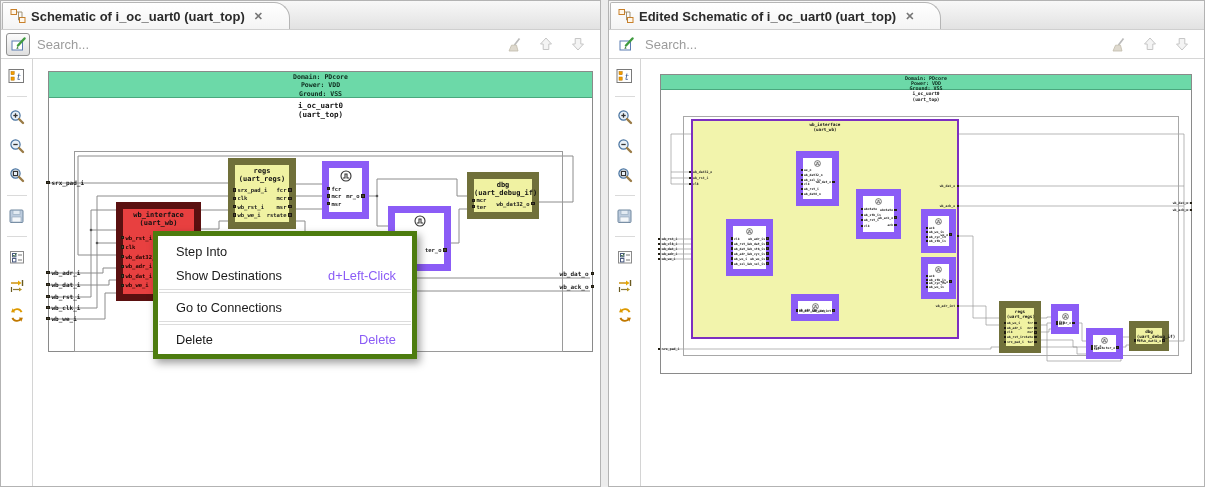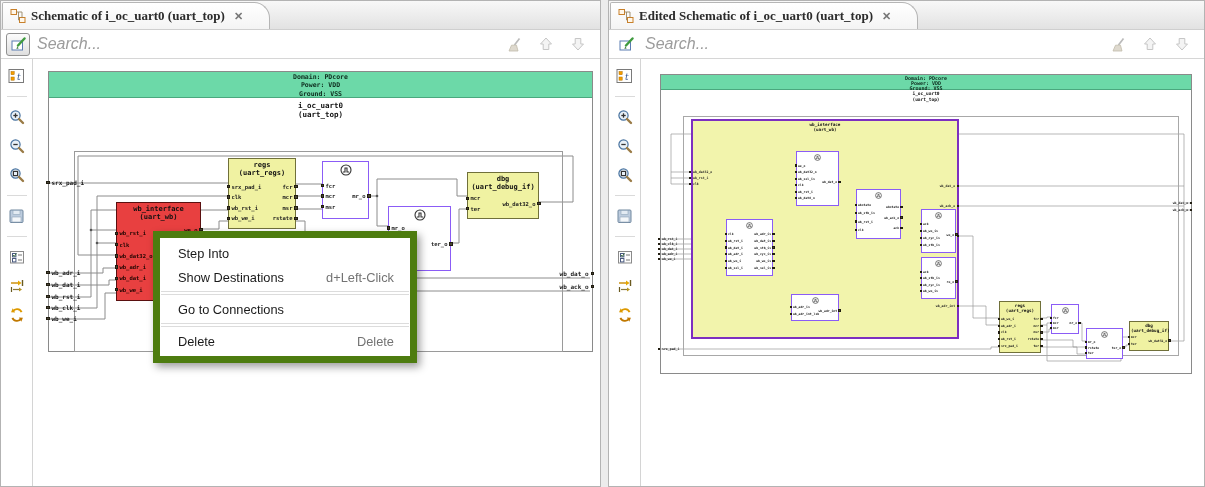--- a/index.html
+++ b/index.html
@@ -13,31 +13,31 @@
   #panel-left  { left:0;   width:601px; }
   #panel-right { left:608px; width:597px; }
   .sash { position:absolute; left:601px; width:7px; top:0; bottom:0; background:#ececec; }
 
   
   .tabbar { height:29px; background:linear-gradient(#f8f8f8,#e2e2e2);
     border-bottom:1px solid #cfcfcf; display:flex; align-items:flex-end; flex:none; }
   .tab { display:flex; align-items:center; gap:5px; height:27px; margin-left:1px;
     padding:0 26px 0 7px; background:linear-gradient(#ffffff,#f4f4f4);
     border:1px solid #b5b5b5; border-bottom:none; border-radius:2px 16px 0 0;
-    font-size:13px; font-weight:bold; color:#2b2b2b; white-space:nowrap;font-family:Liberation Serif, serif; }
+    font-size:13px; font-weight:bold; color:#2b2b2b; white-space:nowrap; }
   .tab .close { font-size:11px; font-weight:bold; color:#777; margin-left:4px; }
 
   
   .searchbar { height:29px; flex:none; display:flex; align-items:center; gap:7px;
     padding:2px 10px 2px 5px; border-bottom:1px solid #d6d6d6; background:#fff; }
   .editbtn { width:24px; height:23px; display:flex; align-items:center; justify-content:center;
     background:linear-gradient(#fcfcfc,#dfdfdf); border:1px solid #919191; border-radius:3px; }
   .editbtn.flat { background:transparent; border:1px solid transparent; }
-  .search-input { flex:1; border:none; outline:none; font-size:16px; color:#14532d;
-    font-family:"Liberation Sans",sans-serif; background:transparent;font-style:italic; }
+  .search-input { flex:1; border:none; outline:none; font-size:13px; color:#14532d;
+    font-family:"Liberation Sans",sans-serif; background:transparent; }
   .search-input::placeholder { color:#9c9c9c; }
   .search-actions { display:flex; gap:16px; align-items:center; margin-right:4px; }
 
   
   .content { flex:1; display:flex; min-height:0; }
   .vtoolbar { width:32px; flex:none; border-right:1px solid #d4d4d4; background:#fff;
     display:flex; flex-direction:column; align-items:center; padding-top:7px; gap:9px; }
   .vsep { width:20px; border-top:1px solid #dadada; margin:1px 0; }
   .vbtn { width:22px; height:20px; display:flex; align-items:center; justify-content:center; }
 
@@ -46,21 +46,21 @@
   .wires { position:absolute; inset:0; pointer-events:none; }
   .rect { position:absolute; border:1px solid #8a8a8a; }
   .ghdr { position:absolute; background:#6cd9a8; border-bottom:1px solid #4aa87e;
     text-align:center; color:#0d2b1d; font-family:"DejaVu Sans Mono",monospace; font-weight:bold; }
   #panel-left  .ghdr { font-size:6.5px; line-height:8.4px; padding-top:1px; }
   #panel-right .ghdr { font-size:5px; line-height:5px; padding-top:0.5px; transform-origin:top center; }
   .inst { position:absolute; text-align:center; color:#111; font-weight:bold;
     font-family:"DejaVu Sans Mono",monospace; }
 
   
-  .blk { position:absolute; border:1px solid #8b5cf6; background:#fff; }
+  .blk { position:absolute; border:7px solid #8b5cf6; background:#fff; }
   .blk.yellow { background:#f0f2a2; border-color:#70703a; }
   .blk.red    { background:#e84040; border-color:#5a1010; }
   .blk.big    { background:#f2f4ac; border:2px solid #7d2fc0; }
   .btitle { text-align:center; font-family:"DejaVu Sans Mono",monospace; font-weight:bold;
     color:#111; }
   #panel-left  .btitle { font-size:7px; line-height:8px; padding-top:2px; }
   #panel-right .btitle { font-size:4.5px; line-height:5px; padding-top:1px; transform:scale(.95); transform-origin:top center; }
   .ports { position:absolute; left:0; right:0; display:flex; flex-direction:column;
     justify-content:space-evenly; }
   .port { display:flex; align-items:center; min-height:0; }
@@ -85,25 +85,25 @@
     font-family:"DejaVu Sans Mono",monospace; font-weight:bold; color:#222; white-space:nowrap; }
   .eport .pin { flex:none; }
   .eport.r { flex-direction:row-reverse; }
   #panel-left  .eport { font-size:6px; }
   #panel-right .eport { font-size:5px; }
   #panel-right .eport span { transform:scale(.64); transform-origin:left center; display:inline-block; }
   #panel-right .eport.r span { transform-origin:right center; }
 
   
   .context-menu { position:absolute; left:152px; top:230px; width:264px; z-index:40;
-    background:#fff; border:7px solid #4d7c0f; padding:3px 0;
+    background:#fff; border:5px solid #4d7c0f; padding:3px 0;
     box-shadow:3px 4px 8px rgba(0,0,0,.38); }
   .mi { display:flex; justify-content:space-between; align-items:center;
     height:24px; padding:0 16px 0 18px; font-size:12.8px; color:#1a1a1a; }
-  .mi .acc { color:#737373; }
+  .mi .acc { color:#8b5cf6; }
   .msep { border-top:1px solid #dcdcdc; margin:2px 1px; }
   .mi.hl { background:linear-gradient(#c3c3c3,#a9a9a9); color:#ededed;
     border-top:1px solid #979797; border-bottom:1px solid #979797; height:25px; }
 
   
   .icon-svg { display:block; }
   .dim { opacity:.8; }
 </style>
 </head>
 <body>

